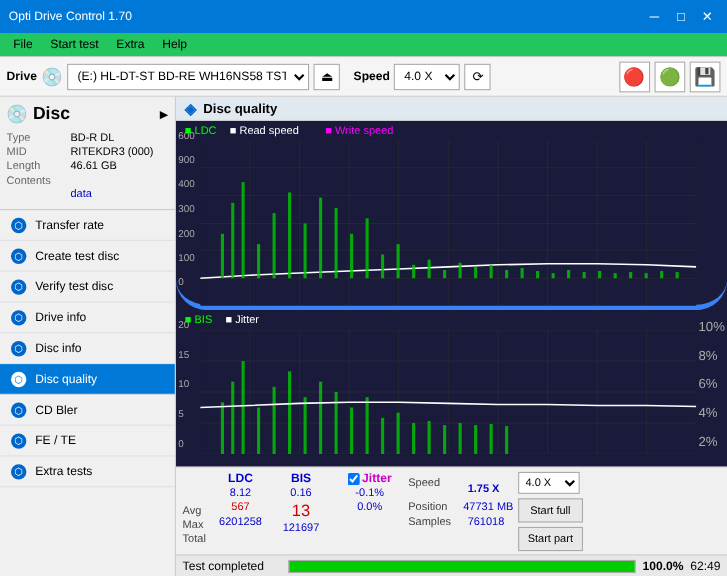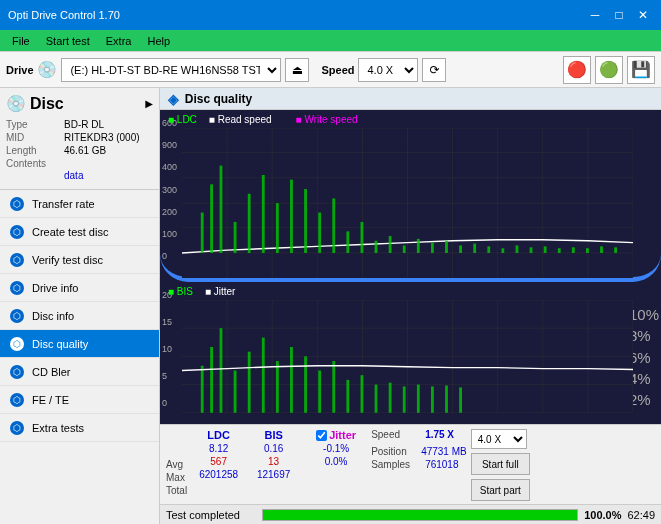--- a/index.html
+++ b/index.html
@@ -263,21 +263,21 @@
           <text x="480" y="172" fill="#aaa" font-size="9" text-anchor="middle">50.0 GB</text>
         </svg>
       </div>
 
       <div style="flex:0.85; position:relative;">
         <div style="position:absolute;top:4px;left:8px;z-index:10;display:flex;gap:12px;font-size:10px;">
           <span style="color:#00ff00;">■ <span>BIS</span></span>
           <span style="color:#ffffff;">■ <span>Jitter</span></span>
         </div>
 
-        <div style="position:absolute;right:2px;top:24px;bottom:16px;display:flex;flex-direction:column;justify-content:space-between;font-size:15px;color:#aaa;">
+        <div style="position:absolute;right:2px;top:8px;bottom:16px;display:flex;flex-direction:column;justify-content:space-between;font-size:12px;color:#aaa;">
           <span>10%</span>
           <span>8%</span>
           <span>6%</span>
           <span>4%</span>
           <span>2%</span>
         </div>
 
         <div style="position:absolute;left:2px;top:8px;bottom:16px;display:flex;flex-direction:column;justify-content:space-between;font-size:9px;color:#aaa;">
           <span>20</span>
           <span>15</span>
@@ -355,38 +355,38 @@
         <div style="display:flex;flex-direction:column;gap:2px;align-items:center;min-width:55px;">
           <span style="font-size:11px;font-weight:bold;color:#0000cc;">LDC</span>
           <span style="font-size:10px;color:#0000cc;">8.12</span>
           <span style="font-size:10px;color:#cc0000;">567</span>
           <span style="font-size:10px;color:#0000cc;">6201258</span>
         </div>
 
         <div style="display:flex;flex-direction:column;gap:2px;align-items:center;min-width:55px;">
           <span style="font-size:11px;font-weight:bold;color:#0000cc;">BIS</span>
           <span style="font-size:10px;color:#0000cc;">0.16</span>
-          <span style="font-size:10px;color:#cc0000;">13</span>
+          <span style="font-size:15px;color:#cc0000;">13</span>
           <span style="font-size:10px;color:#0000cc;">121697</span>
         </div>
 
         <div style="display:flex;flex-direction:column;gap:2px;align-items:center;min-width:70px;">
           <div style="display:flex;align-items:center;gap:2px;">
             <input type="checkbox" checked="" style="width: 11px; height: 11px;">
             <span style="font-size:11px;font-weight:bold;color:#cc00cc;">Jitter</span>
           </div>
           <span style="font-size:10px;color:#0000cc;">-0.1%</span>
           <span style="font-size:10px;color:#0000cc;">0.0%</span>
           <span style="font-size:10px;color:#0000cc;"></span>
         </div>
 
         <div style="display:flex;flex-direction:column;gap:2px;min-width:90px;">
           <div style="display:flex;align-items:center;gap:4px;">
             <span style="font-size:10px;color:#444;width:50px;">Speed</span>
-            <span style="font-size:10px;color:#0000cc;font-weight:bold;">1.75 X</span>
+            <span style="font-size:10px;color:#0000cc;font-weight:bold;margin-top:10px;">1.75 X</span>
           </div>
           <div style="height:2px;"></div>
           <div style="display:flex;align-items:center;gap:0;">
             <span style="font-size:10px;color:#444;width:50px;">Position</span>
             <span style="font-size:10px;color:#0000cc;">47731 MB</span>
           </div>
           <div style="display:flex;align-items:center;gap:4px;">
             <span style="font-size:10px;color:#444;width:50px;">Samples</span>
             <span style="font-size:10px;color:#0000cc;">761018</span>
           </div>

